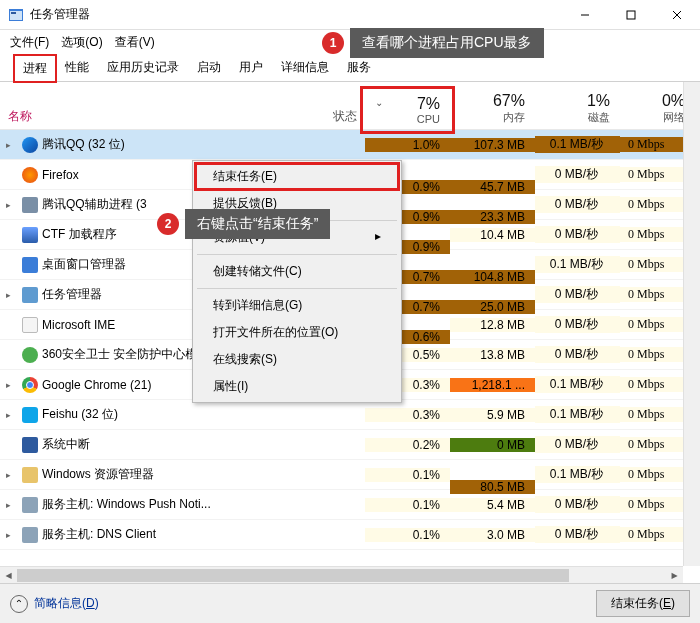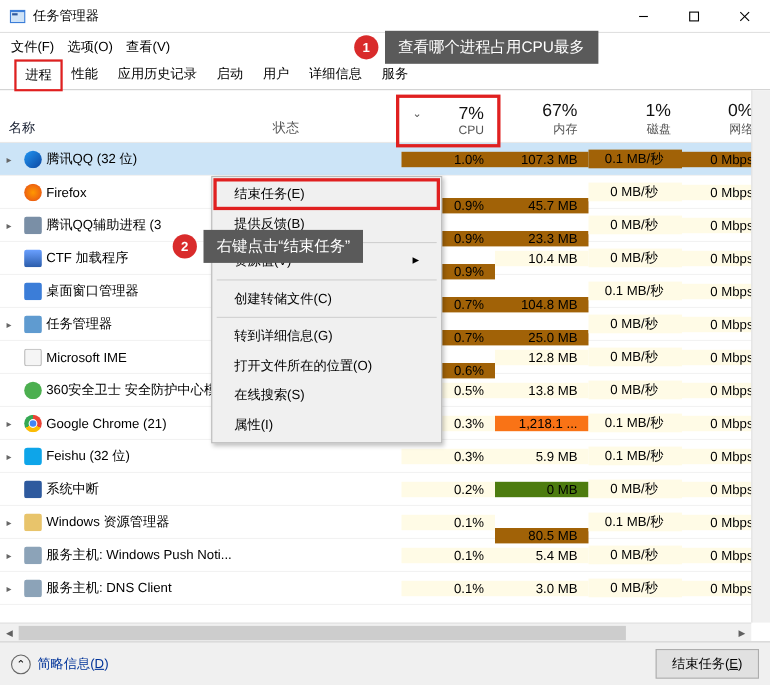--- a/index.html
+++ b/index.html
@@ -19,40 +19,40 @@
 .anno-text { background: #5a5a5a; color: #fff; padding: 6px 12px; font-size: 14px; }
 
 .tabstrip { height: 28px; display: flex; align-items: flex-end; padding-left: 14px; border-bottom: 1px solid #d0d0d0; font-size: 12px; }
 .tab { padding: 4px 8px; border: 1px solid transparent; cursor: default; }
 .tab.active { border: 1px solid #d0d0d0; border-bottom: 1px solid #fff; background: #fff; position: relative; top: 1px; }
 .tab.highlight { outline: 2px solid #e02020; outline-offset: -1px; }
 
 .table-container { height: 485px; overflow: hidden; position: relative; }
 .thead-row { height: 48px; display: flex; align-items: flex-end; border-bottom: 1px solid #e8e8e8; }
 .th { padding: 4px 8px; color: #555; font-size: 12px; }
-.th-name { width: 240px; text-align: left; color: #0f172a; padding-left: 8px; }
-.th-status { width: 125px; text-align: left; }
+.th-name { width: 240px; text-align: left; color: #be185d; padding-left: 8px; }
+.th-status { width: 125px; text-align: right; }
 .th-metric { text-align: right; display: flex; flex-direction: column; align-items: flex-end; justify-content: flex-end; padding-right: 10px; }
 .th-metric .pct { font-size: 16px; color: #111; }
 .th-metric .lbl { font-size: 11px; color: #555; }
 .th-cpu { width: 85px; position: relative; }
 .th-cpu .sort-ind { position: absolute; top: 6px; left: 10px; color: #555; font-size: 10px; }
 .th-mem { width: 85px; }
 .th-disk { width: 85px; }
 .th-net { width: 75px; }
 .cpu-header-box { outline: 3px solid #e02020; outline-offset: 2px; }
 
 .row { height: 30px; display: flex; align-items: center; border-bottom: 1px solid #f2f2f2; font-size: 12px; }
 .row .cell { padding: 0 8px; overflow: hidden; white-space: nowrap; text-overflow: ellipsis; }
 .row .name-cell { width: 240px; display: flex; align-items: center; gap: 4px; padding-left: 6px; }
 .row .status-cell { width: 125px; }
 .row .cpu-cell { width: 85px; text-align: right; padding-right: 10px; }
 .row .mem-cell { width: 85px; text-align: right; padding-right: 10px; }
 .row .disk-cell { width: 85px; text-align: center; padding-right: 10px; }
-.row .net-cell { width: 75px; text-align: right; padding-right: 10px; }
+.row .net-cell { width: 75px; text-align: left; padding-right: 10px; font-family: Liberation Serif, serif; }
 .row.selected { background: #cce4f7; }
 .expand-arrow { width: 12px; color: #666; font-size: 9px; display: inline-block; }
 .app-icon { width: 16px; height: 16px; background: #888; border-radius: 2px; flex-shrink: 0; }
 
 .heat-0 { background: #4d7c0f; }
 .heat-1 { background: #fffbe6; }
 .heat-2 { background: #a16207; margin-top: 24px; }
 .heat-4 { background: #f97316; }
 .heat-sel { background: #a16207; }
 

